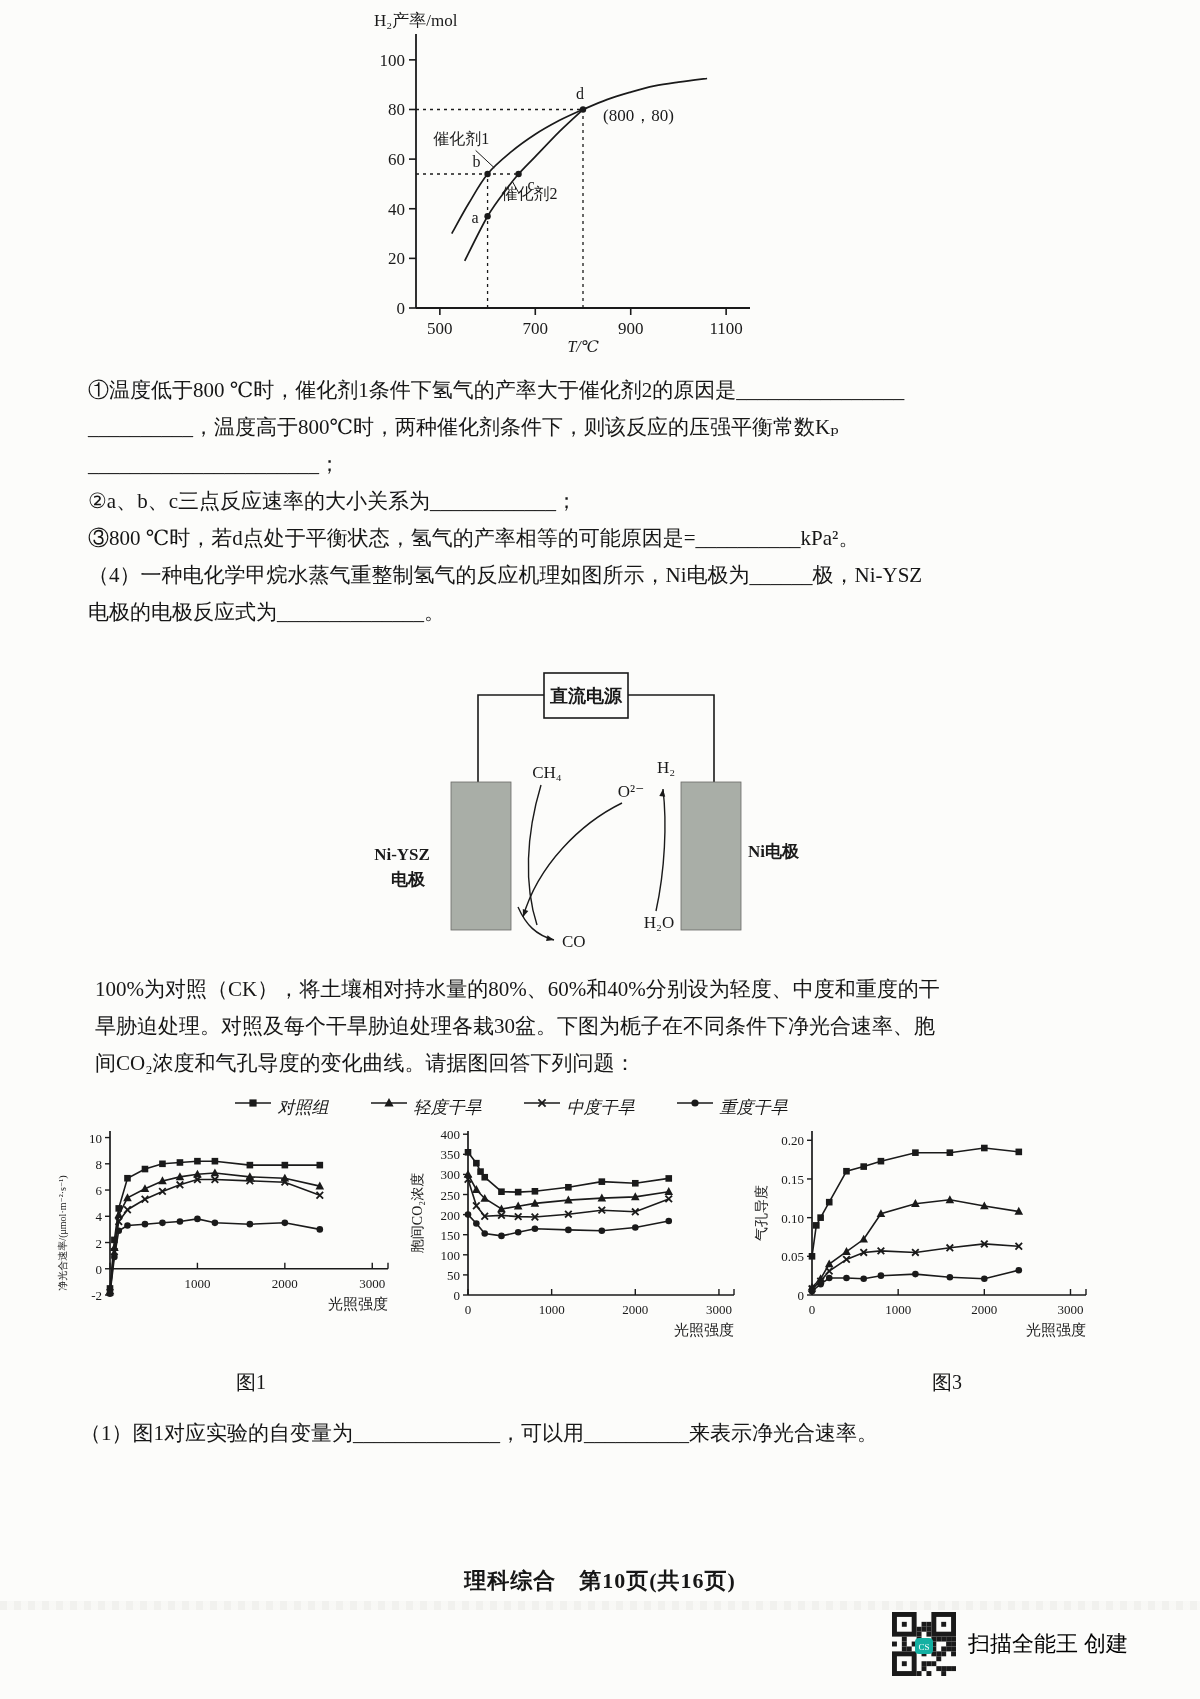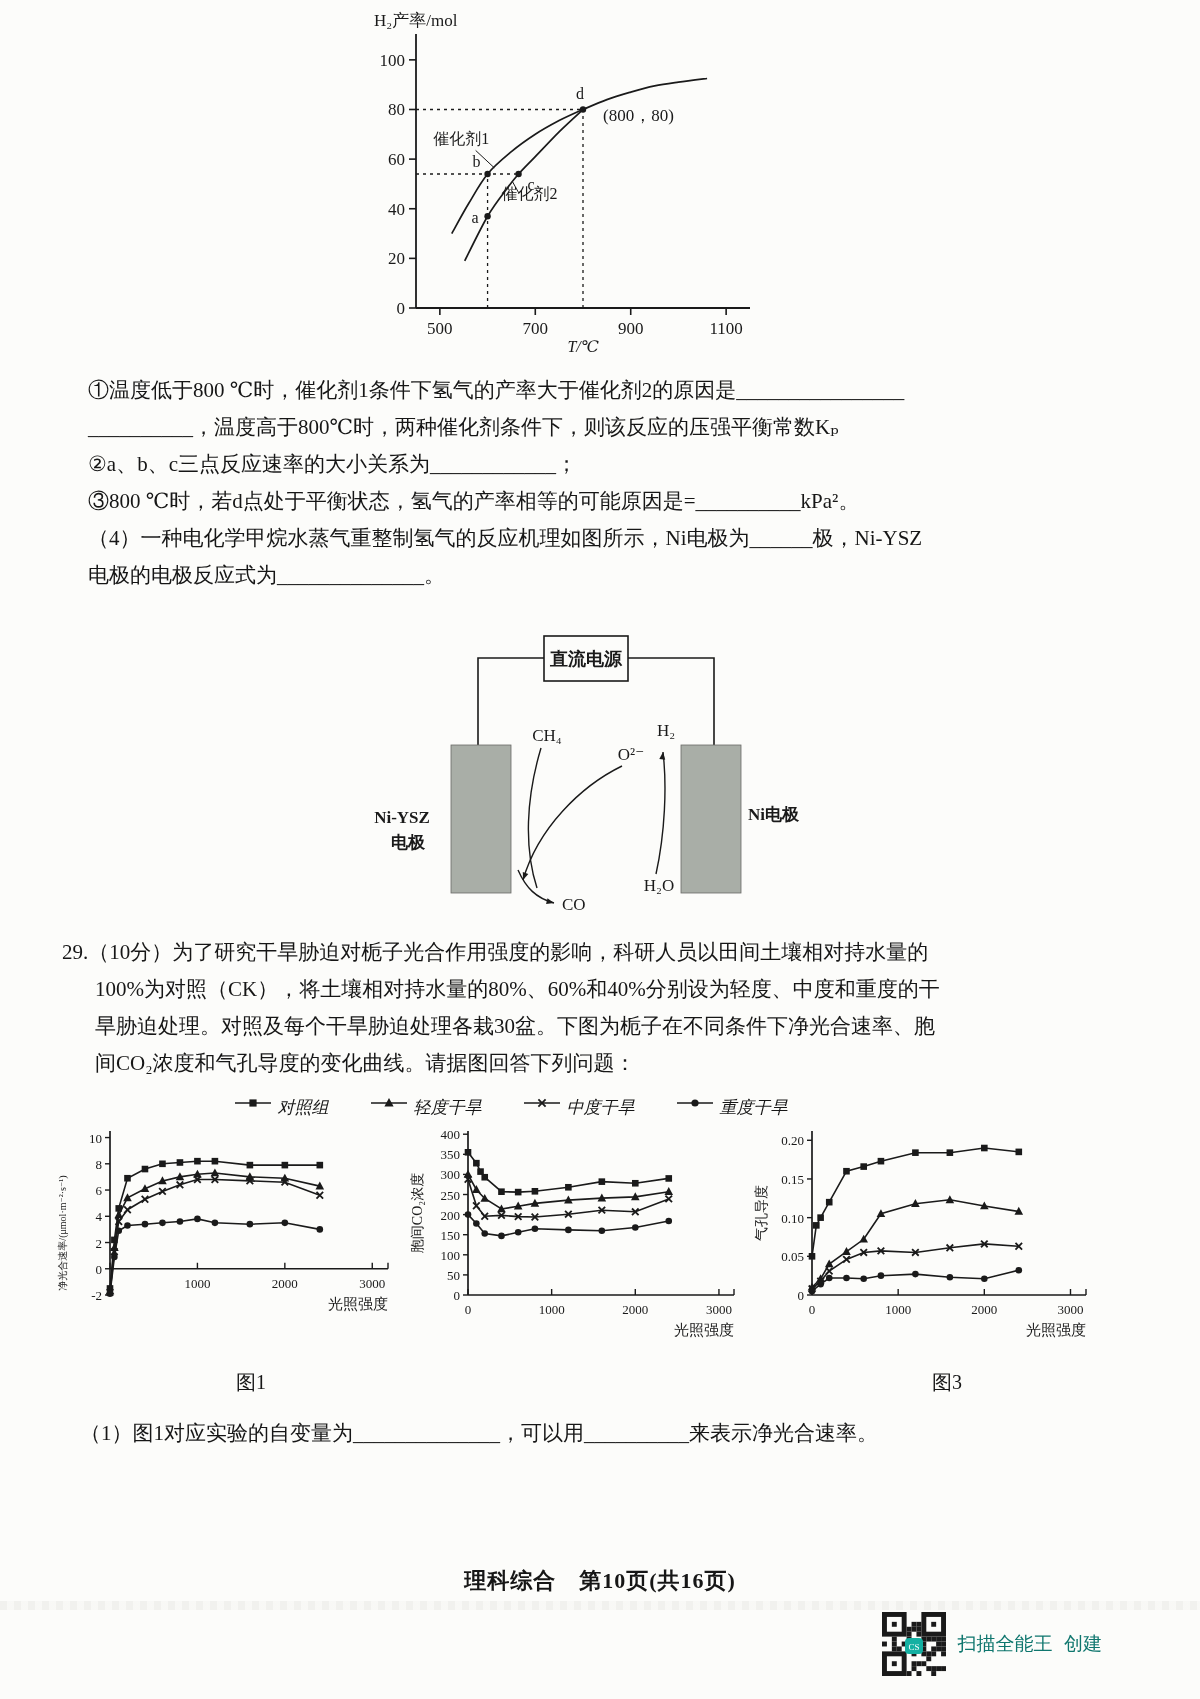--- a/index.html
+++ b/index.html
@@ -14,22 +14,22 @@
   .diagram-wrap{margin:14px 0 0 326px;}
   .legend-row{display:flex;justify-content:center;align-items:center;gap:40px;margin:14px 0 0 140px;width:740px;font-size:17px;}
   .legend-item{display:flex;align-items:flex-start;gap:5px;font-style:italic;}
   .charts-row{display:flex;align-items:flex-start;margin:2px 0 0 52px;gap:2px;}
   .caption{text-align:center;font-size:20px;margin-top:12px;padding-left:46px;}
   .questions{margin:14px 60px 0 80px;}
   .qline{font-size:21px;line-height:46px;white-space:nowrap;}
   .scan-band{position:absolute;top:1601px;left:0;width:100%;height:9px;
              background:repeating-linear-gradient(90deg,#e8e8e4 0 7px,#f5f5f2 7px 14px);opacity:.55;}
   .footer{position:absolute;top:1566px;left:0;width:100%;text-align:center;font-size:22px;font-weight:bold;letter-spacing:1px;}
-  .watermark{position:absolute;top:1612px;right:98px;display:flex;align-items:center;gap:12px;}
-  .wm-text{font-family:Liberation Mono, monospace;font-size:19px;color:#0f766e;}
+  .watermark{position:absolute;top:1612px;right:72px;display:flex;align-items:center;gap:12px;}
+  .wm-text{font-family:Liberation Sans, sans-serif;font-size:22px;color:#000000;}
   svg text{font-family:"Liberation Serif","DejaVu Serif",serif;}
 </style>
 </head>
 <body>
 
 <div class="page">
 
   <div class="chem-wrap">
     <svg id="chem-chart" width="410" height="352" viewBox="0 0 410 352">
         <line x1="58" y1="28" x2="58" y2="302" stroke="#1a1a1a" stroke-width="1.8"></line>
@@ -75,20 +75,21 @@
         <text x="103.32857142857142" y="138.2222222222222" text-anchor="middle" font-size="16" fill="#1a1a1a">催化剂1</text>
         <text x="171.56" y="192.81481481481484" text-anchor="middle" font-size="16" fill="#1a1a1a">催化剂2</text>
         <line x1="117.64285714285714" y1="144.42592592592595" x2="136.25142857142856" y2="161.7962962962963" stroke="#1a1a1a" stroke-width="1"></line>
         <line x1="160.5857142857143" y1="186.6111111111111" x2="154.38285714285715" y2="175.44444444444446" stroke="#1a1a1a" stroke-width="1"></line>
       </svg>
   </div>
 
   <div class="q28">
     <div class="line">①温度低于800 ℃时，催化剂1条件下氢气的产率大于催化剂2的原因是________________</div>
     <div class="line">__________，温度高于800℃时，两种催化剂条件下，则该反应的压强平衡常数Kₚ</div>
+    <div class="line">______________________；</div>
     <div class="line">②a、b、c三点反应速率的大小关系为____________；</div>
     <div class="line">③800 ℃时，若d点处于平衡状态，氢气的产率相等的可能原因是=__________kPa²。</div>
     <div class="line">（4）一种电化学甲烷水蒸气重整制氢气的反应机理如图所示，Ni电极为______极，Ni-YSZ</div>
     <div class="line">电极的电极反应式为______________。</div>
   </div>
 
   <div class="diagram-wrap">
     <svg id="electro-svg" width="492" height="312" viewBox="0 0 492 312">
         <rect x="218" y="28" width="84" height="45" fill="none" stroke="#1a1a1a" stroke-width="1.6"></rect>
         <text x="260" y="57" text-anchor="middle" font-size="18" fill="#1a1a1a" font-weight="bold">直流电源</text>
@@ -108,21 +109,20 @@
         <path d="M337 144L339.2 151.7L333.3 151.1Z" fill="#1a1a1a"></path>
         <path d="M192 262 C 200 280 210 290 228 295" stroke="#1a1a1a" stroke-width="1.4" fill="none"></path>
         <path d="M228 295L220.1 296.1L221.5 290.3Z" fill="#1a1a1a"></path>
         <text x="76" y="215" text-anchor="middle" font-size="17" fill="#1a1a1a" font-weight="bold">Ni-YSZ</text>
         <text x="82" y="240" text-anchor="middle" font-size="17" fill="#1a1a1a" font-weight="bold">电极</text>
         <text x="422" y="212" text-anchor="start" font-size="17" fill="#1a1a1a" font-weight="bold">Ni电极</text>
       </svg>
   </div>
 
   <div class="stem">
-    <div class="line indent-first">29.（10分）为了研究干旱胁迫对栀子光合作用强度的影响，科研人员以田间土壤相对持水量的</div>
     <div class="line indent-rest">100%为对照（CK），将土壤相对持水量的80%、60%和40%分别设为轻度、中度和重度的干</div>
     <div class="line indent-rest">旱胁迫处理。对照及每个干旱胁迫处理各栽30盆。下图为栀子在不同条件下净光合速率、胞</div>
     <div class="line indent-rest">间CO₂浓度和气孔导度的变化曲线。请据图回答下列问题：</div>
   </div>
 
   <div class="legend-row" id="legend">
       <span class="legend-item">
         <svg width="40" height="14">
           <line x1="2" y1="7" x2="38" y2="7" stroke="#1a1a1a" stroke-width="1.7"></line>
           <rect x="16.4" y="3.4" width="7.2" height="7.2" fill="#1a1a1a"></rect>

